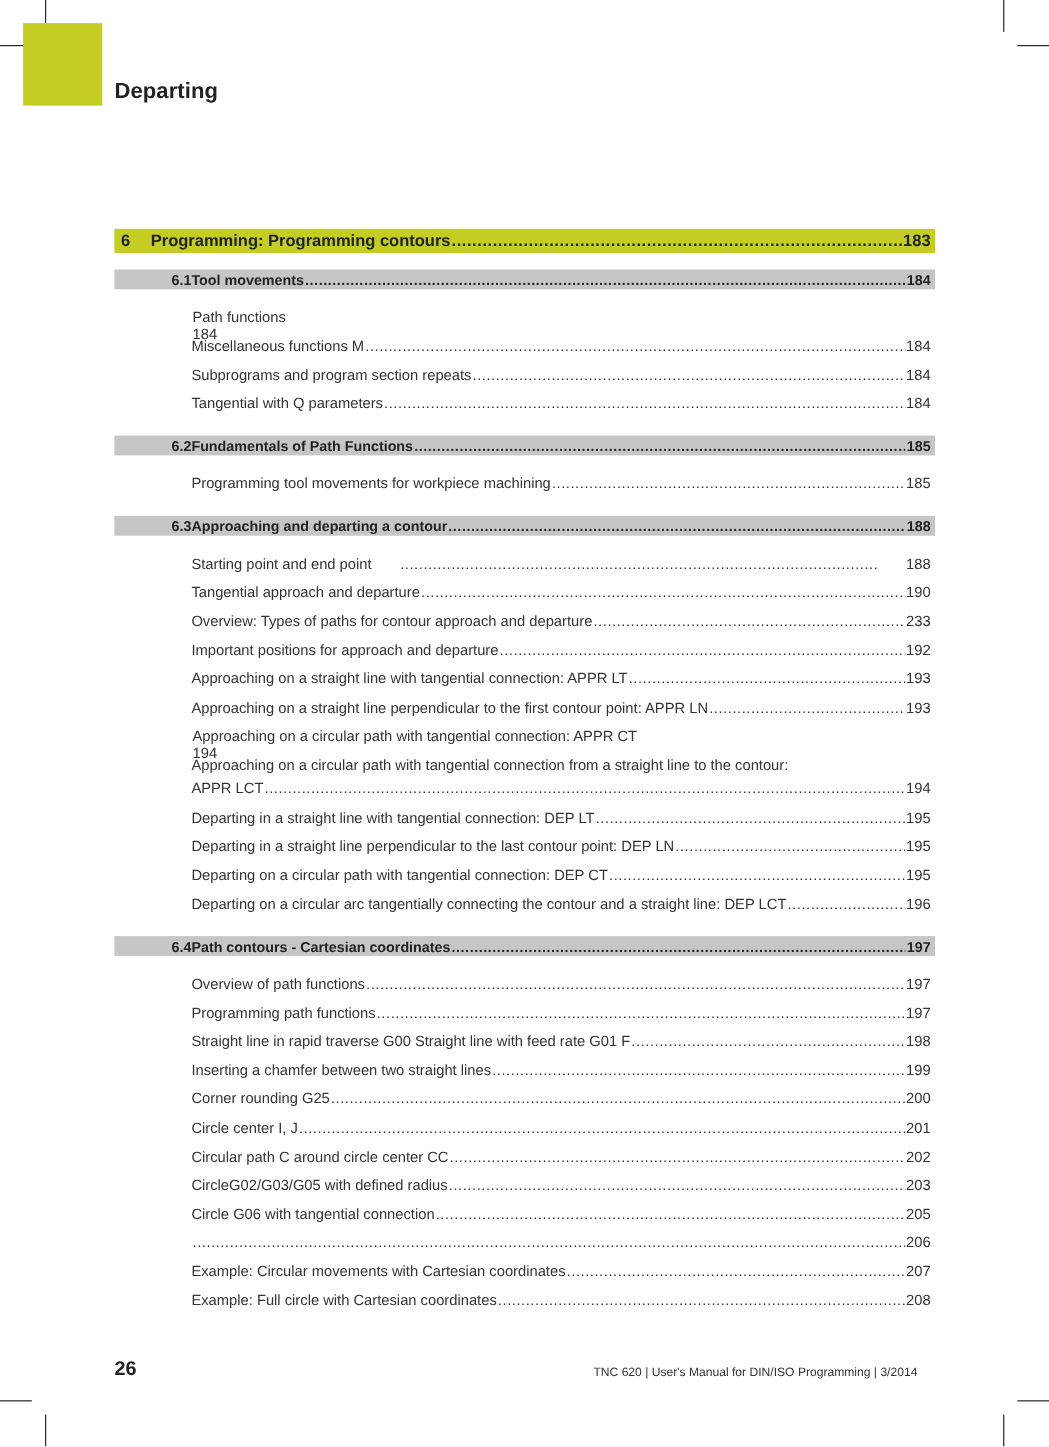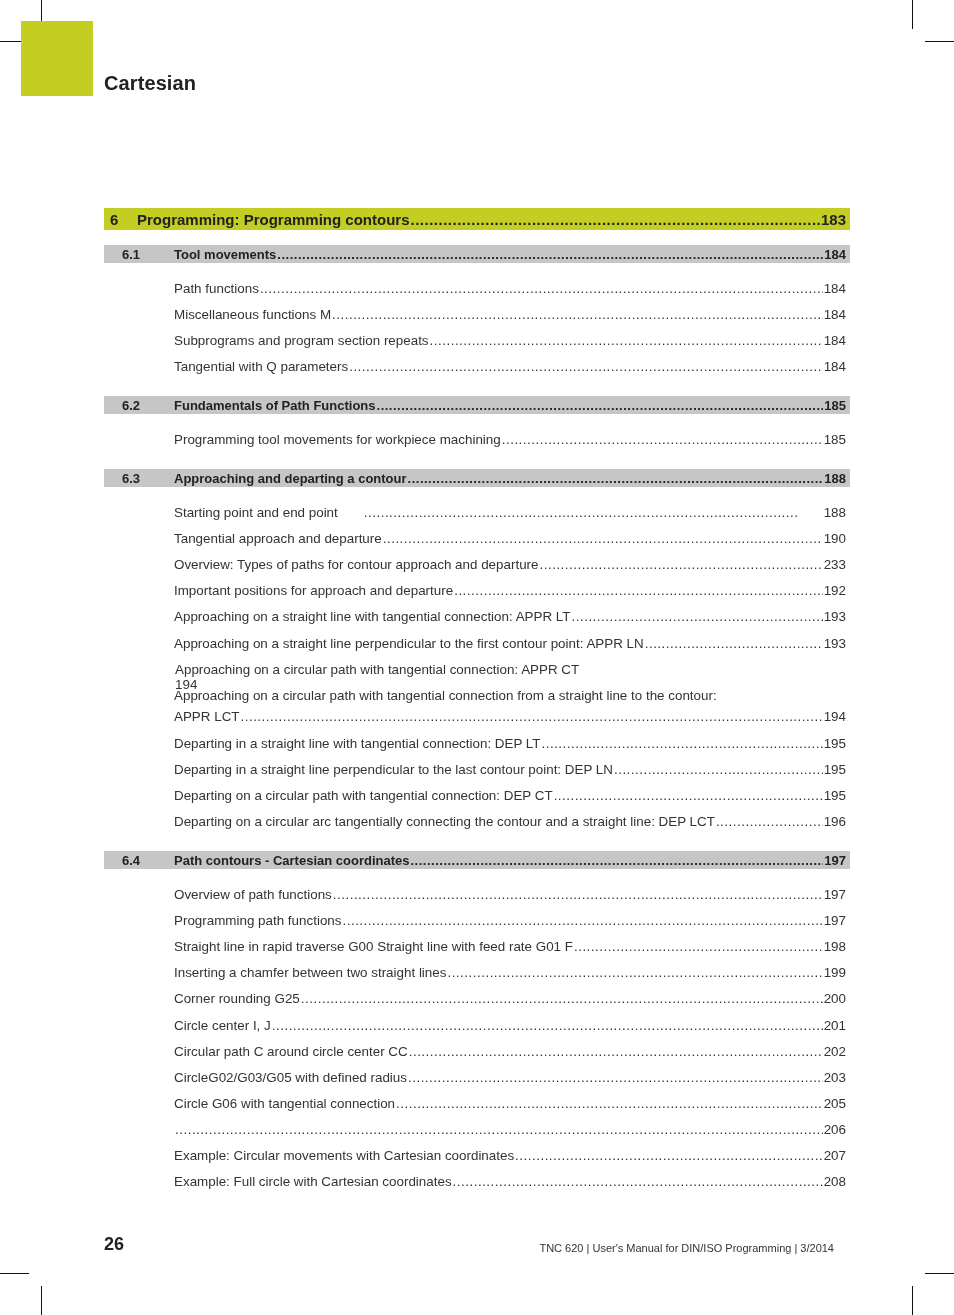--- a/index.html
+++ b/index.html
@@ -15,21 +15,21 @@
   .row { position:absolute; left:0; width:746px; display:flex; align-items:baseline; white-space:nowrap; }
   .row .title { flex:0 0 auto;text-align:center; }
   .row .dots { flex:1 1 auto; overflow:hidden; margin:0 1px; letter-spacing:0.5px; }
   .row .dots::after { content:"........................................................................................................................................................................................................................................................................................................................................"; }
   .row .page { flex:0 0 auto; }
 
   .chapter { height:22px; background:#c3cd22; font-weight:bold; font-size:15px; color:#222; padding:0 4px 0 6px; box-sizing:border-box; align-items:center; }
   .chapter .num { width:27px; flex:0 0 auto; }
 
   .section { height:18px; background:#c6c6c6; font-weight:bold; font-size:13px; color:#222; padding-right:4px; box-sizing:border-box; align-items:center; }
-  .section .num { width:70px; flex:0 0 auto; text-align:left; padding-left:18px; box-sizing:border-box; }
+  .section .num { width:70px; flex:0 0 auto; text-align:right; padding-left:29px; box-sizing:border-box; }
 
   .entry { font-size:13.4px; color:#333; padding-left:70px; padding-right:4px; box-sizing:border-box; height:20px; }
   .entry.multi { display:block; height:40px; white-space:normal; }
   .entry.multi .line1 { display:block; height:21px; white-space:nowrap; }
   .entry.multi .line2 { display:flex; align-items:baseline; white-space:nowrap; }
 
   .footer-page { position:absolute; left:104px; top:1234px; font-size:18px; font-weight:bold; color:#222; }
   .footer-text { position:absolute; right:120px; top:1242px; font-size:11px; color:#333; }
 </style>
 </head>
@@ -38,38 +38,38 @@
 <div class="crop" style="left:41px;top:0;width:1px;height:21px;"></div>
 <div class="crop" style="left:0;top:41px;width:21px;height:1px;"></div>
 <div class="crop" style="left:912px;top:0;width:1px;height:29px;"></div>
 <div class="crop" style="left:925px;top:41px;width:29px;height:1px;"></div>
 <div class="crop" style="left:0;top:1273px;width:29px;height:1px;"></div>
 <div class="crop" style="left:41px;top:1286px;width:1px;height:29px;"></div>
 <div class="crop" style="left:912px;top:1286px;width:1px;height:29px;"></div>
 <div class="crop" style="left:925px;top:1273px;width:29px;height:1px;"></div>
 
 <div class="green-block"></div>
-<div class="page-heading">Cartesian</div>
+<div class="page-heading">Departing</div>
 
 <div class="toc">
 
   <div class="row chapter" style="top:208px;">
     <span class="num">6</span>
     <span class="title">Programming: Programming contours</span>
     <span class="dots"></span>
     <span class="page">183</span>
   </div>
 
   <div class="row section" style="top:245px;">
     <span class="num">6.1</span>
     <span class="title">Tool movements</span>
     <span class="dots"></span>
     <span class="page">184</span>
   </div>
-  <div class="row entry" style="top:281px;">
+  <div class="row entry" style="top:281px;flex-direction:column;">
       <span class="title">Path functions</span>
       <span class="dots"></span>
       <span class="page">184</span>
     </div>
   <div class="row entry" style="top:307px;">
       <span class="title">Miscellaneous functions M</span>
       <span class="dots"></span>
       <span class="page">184</span>
     </div>
   <div class="row entry" style="top:333px;">

